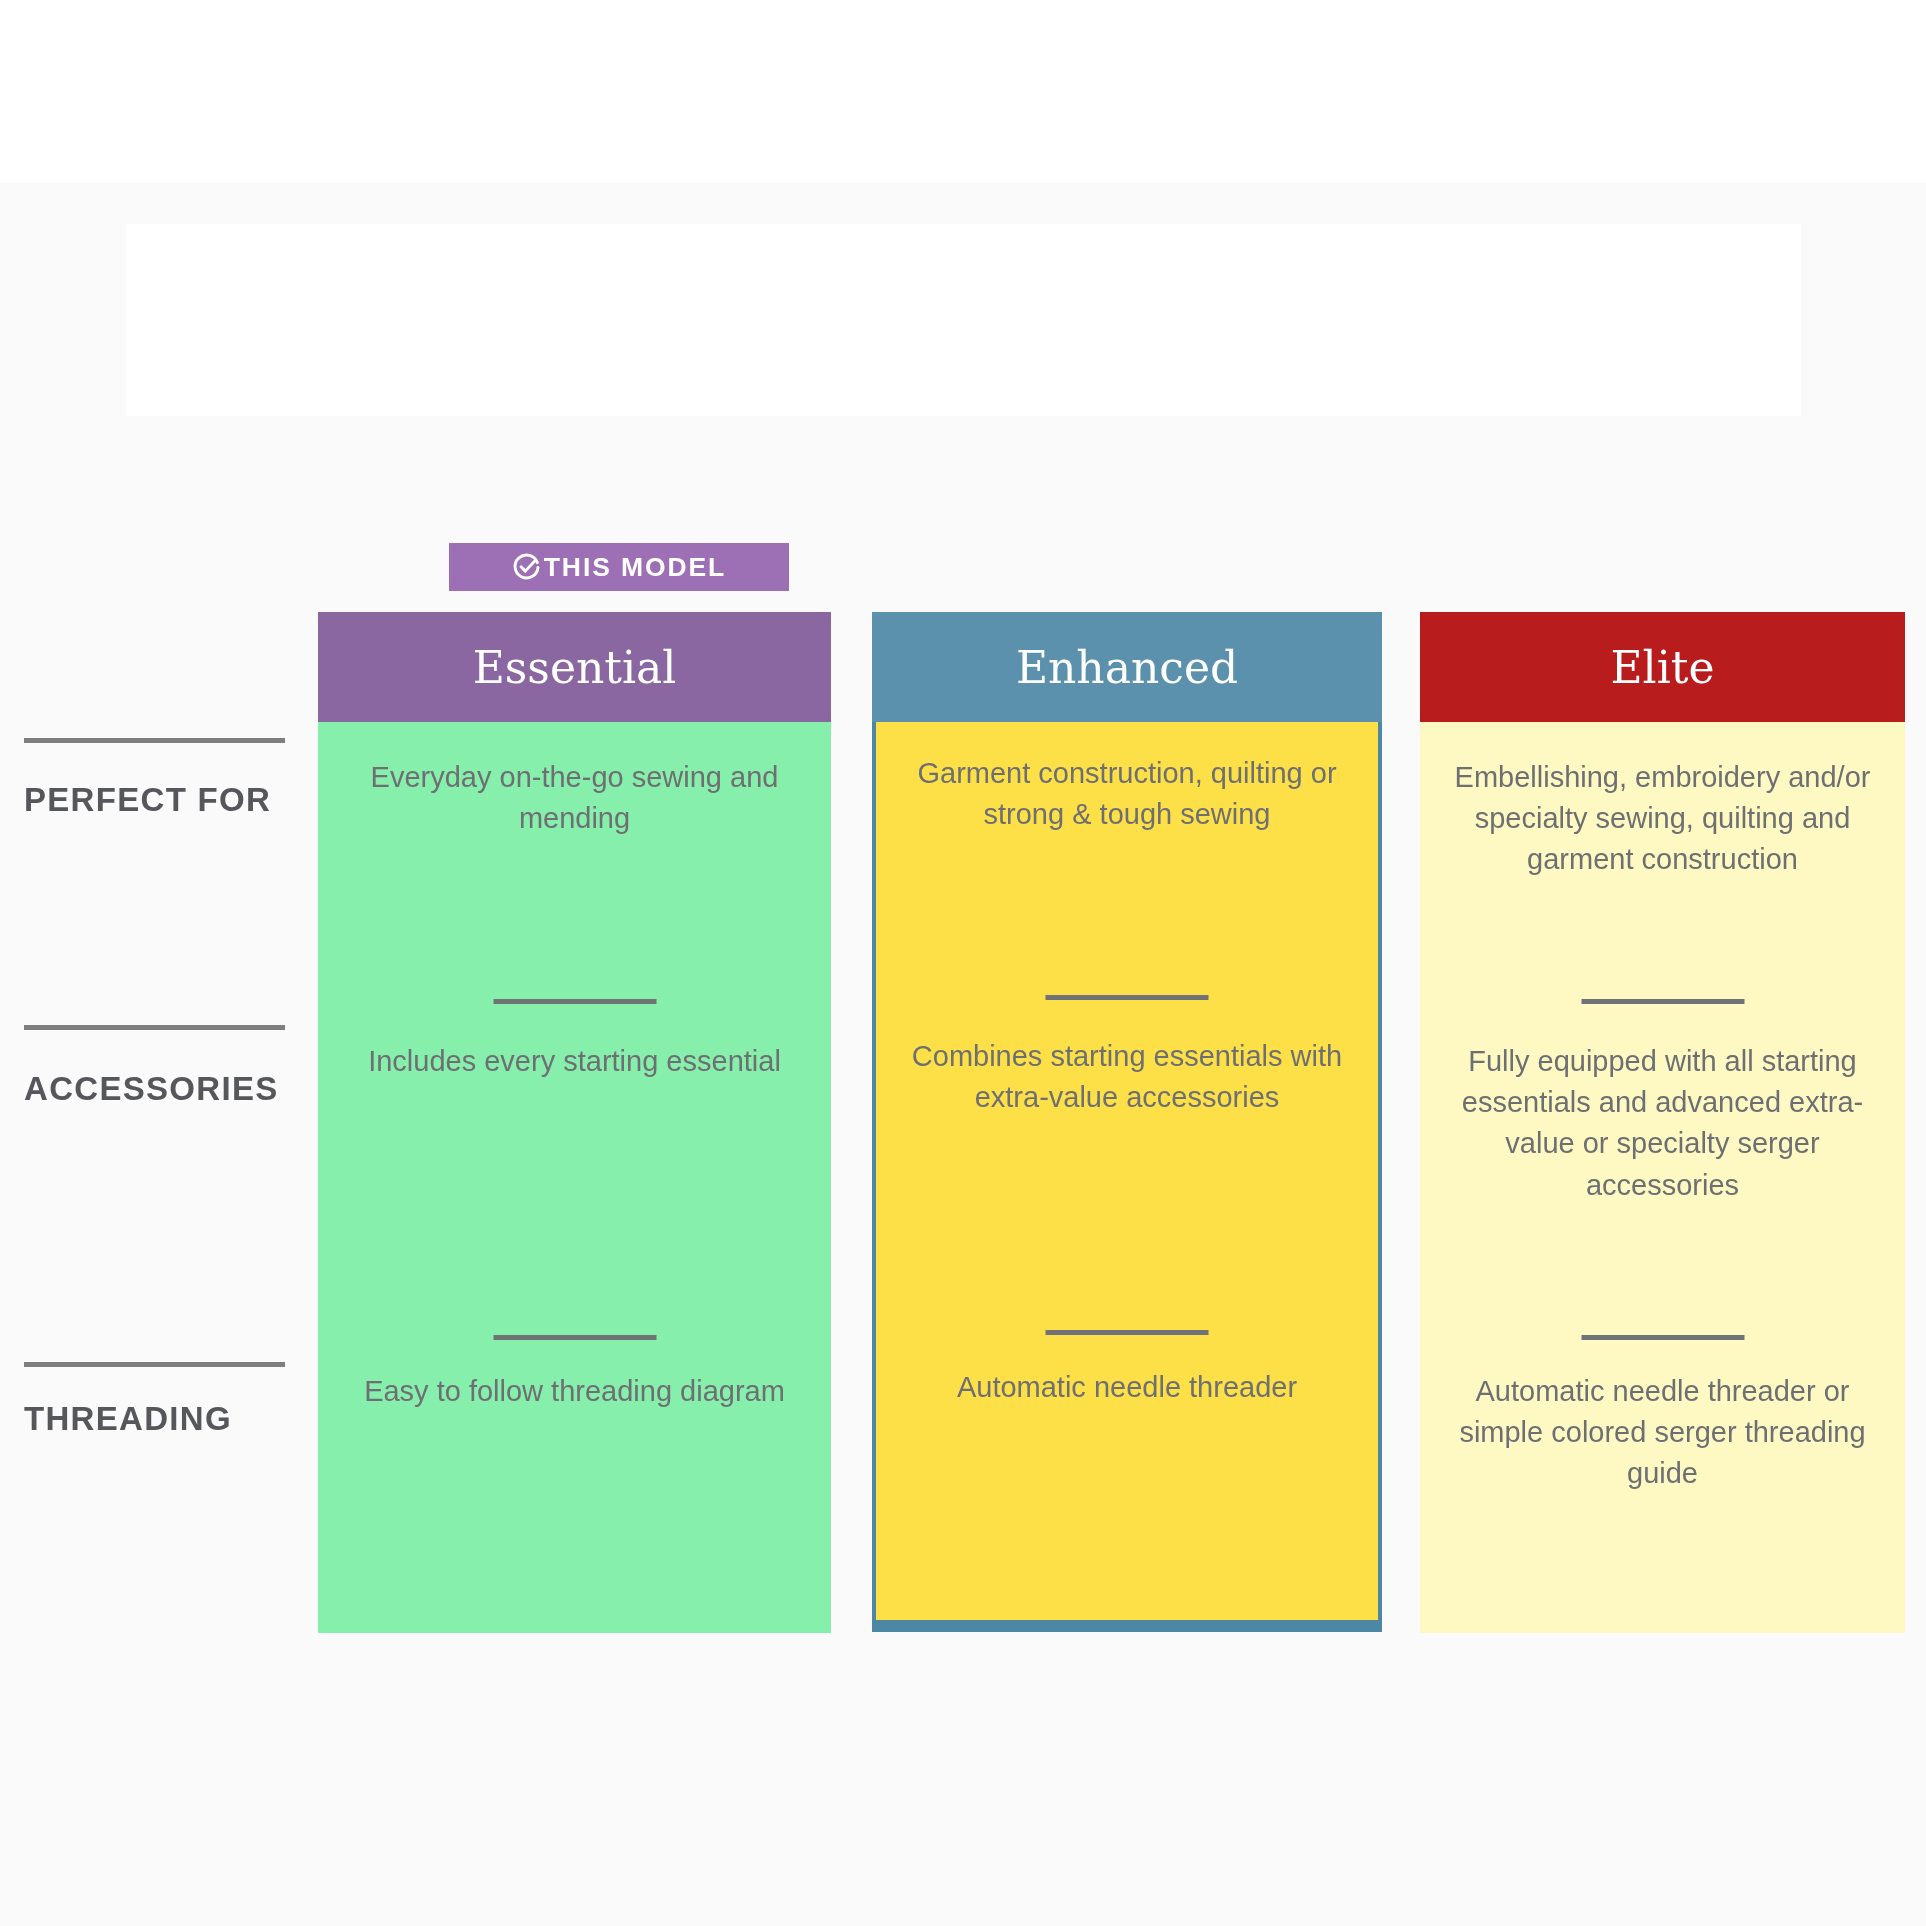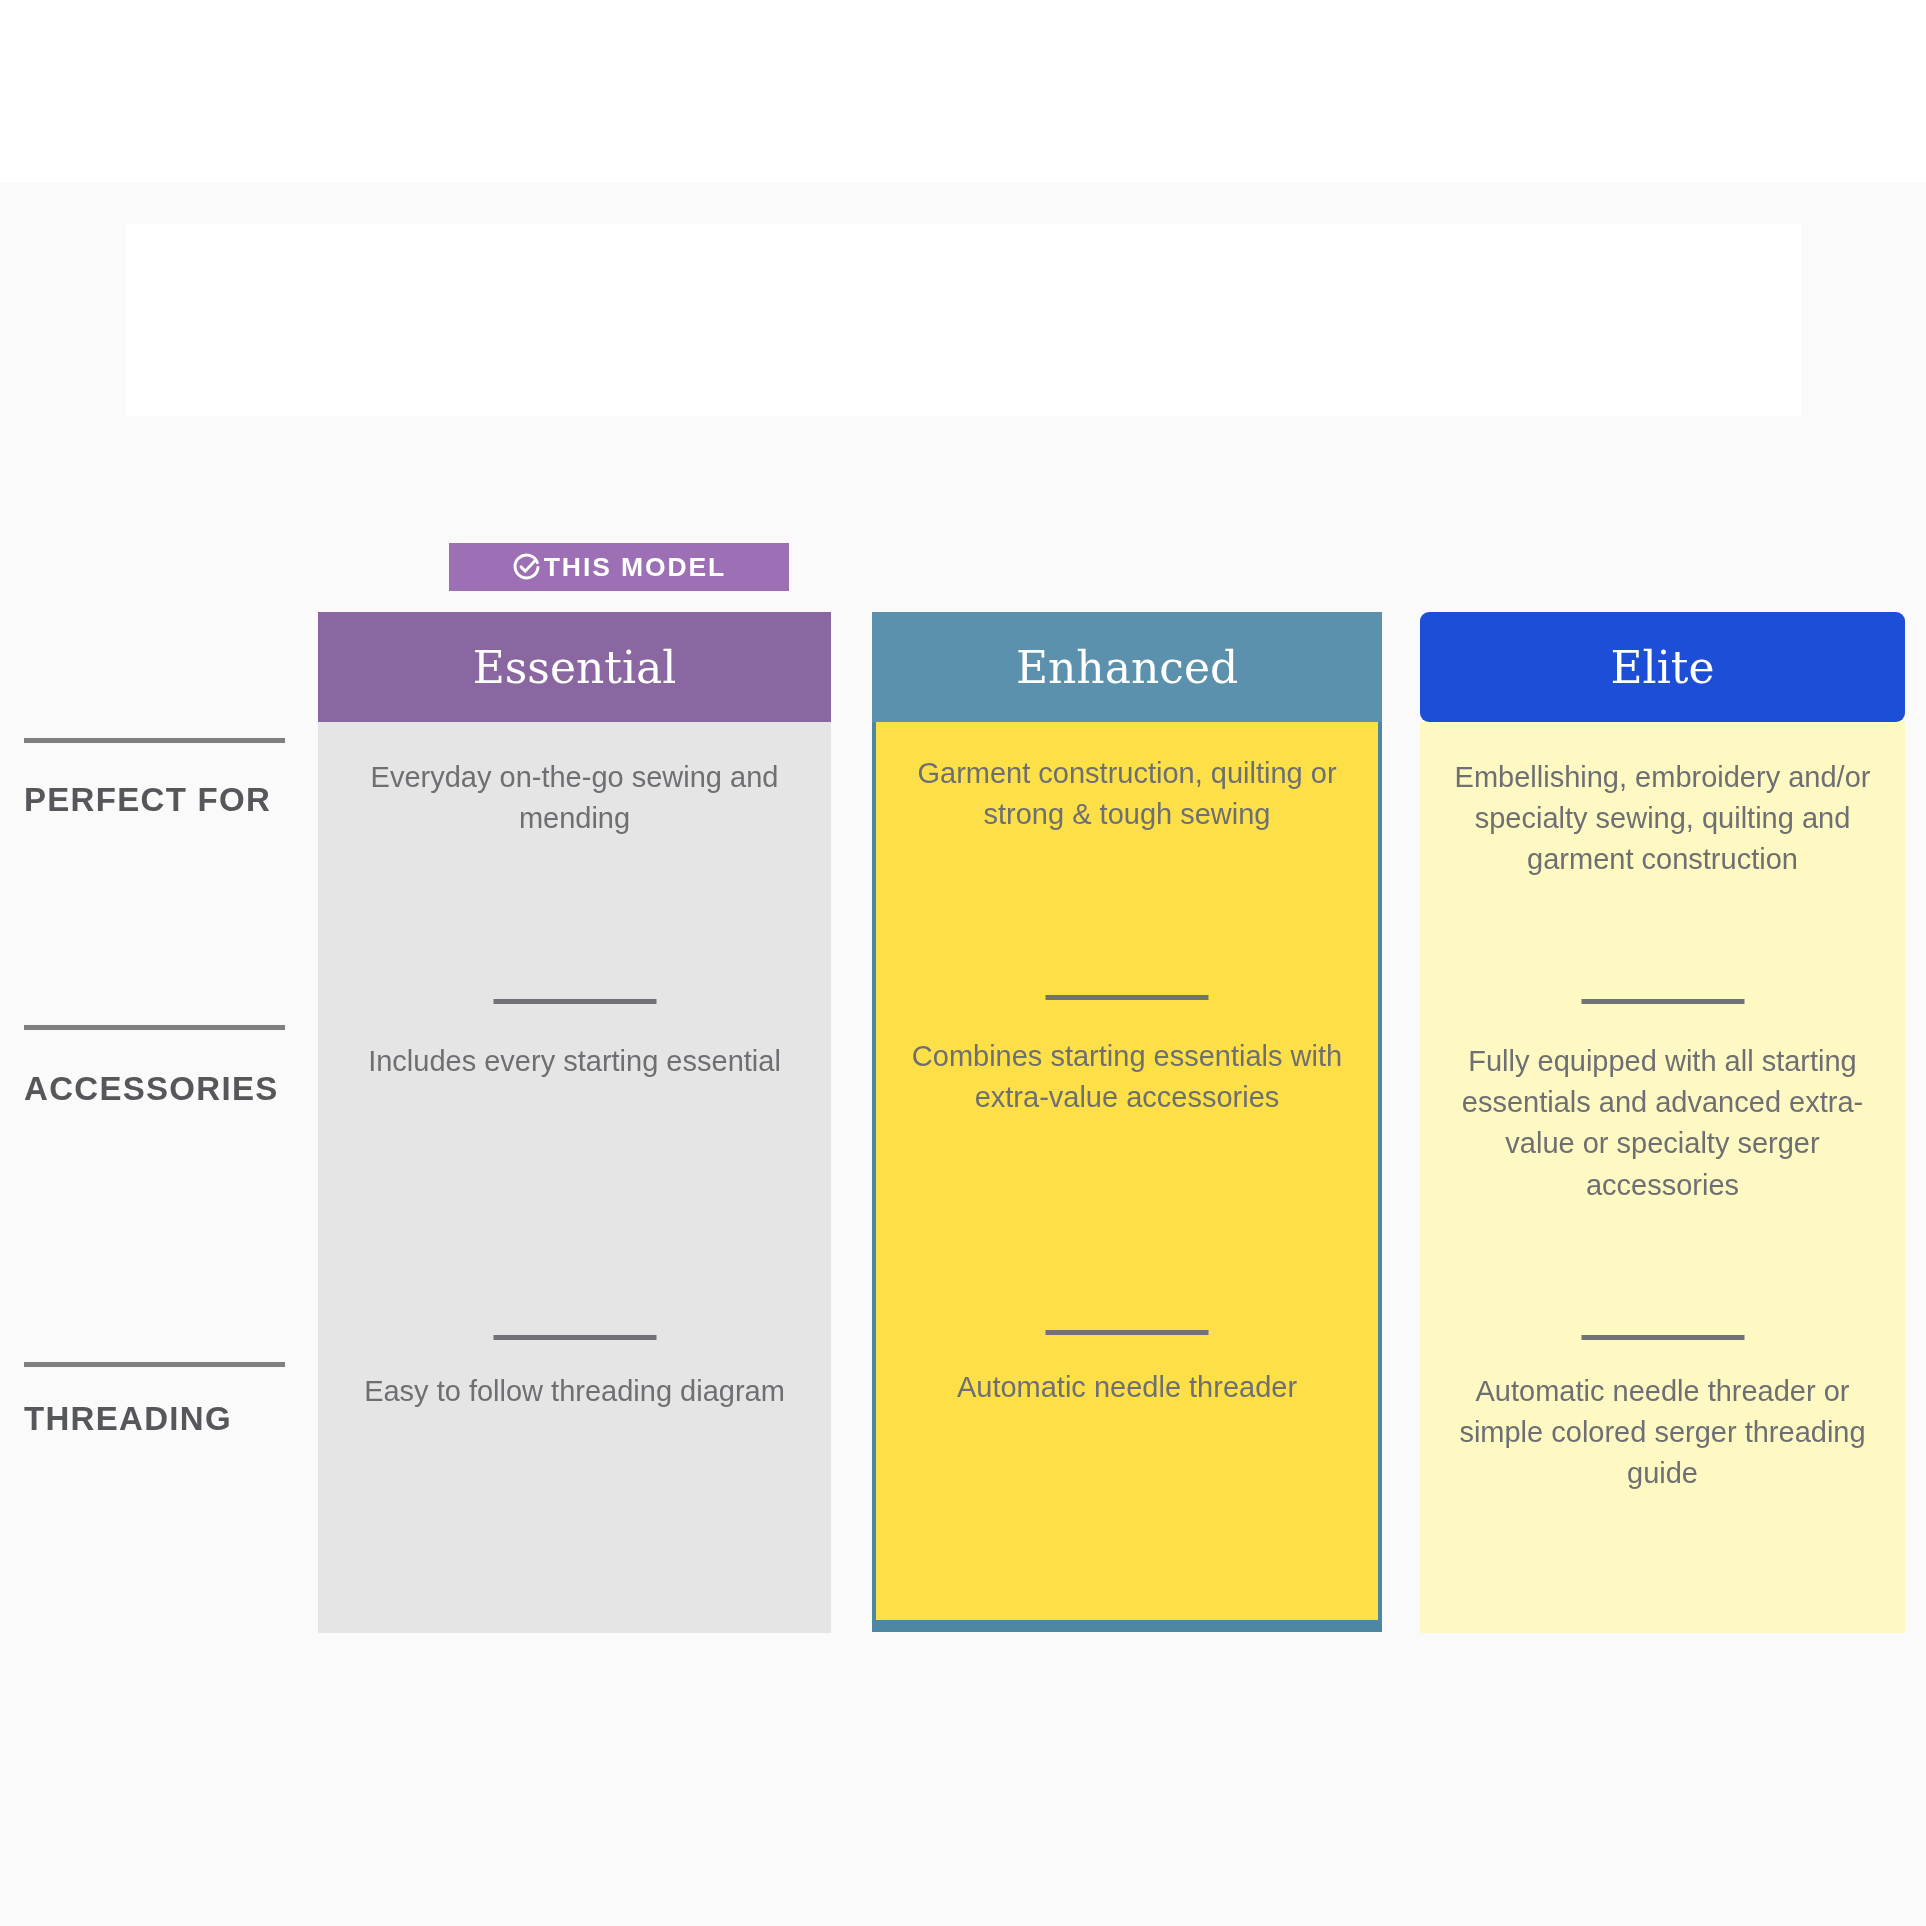--- a/index.html
+++ b/index.html
@@ -53,25 +53,25 @@
   .col-enhanced{left:872px;width:510px;}
   .col-elite{left:1420px;width:485px;}
   .col-header{
     height:110px;
     display:flex;align-items:center;justify-content:center;
     font-family:"DejaVu Serif","Liberation Serif",serif;
     font-size:44px;color:#ffffff;
   }
   .col-essential .col-header{background:#8a67a1;}
   .col-enhanced  .col-header{background:#5b91ad;}
-  .col-elite     .col-header{background:#1d4ed8;border-radius:9px;}
+  .col-elite     .col-header{background:#b91c1c;}
   .col-body{
     position:relative;height:911px;
   }
-  .col-essential .col-body{background:#e5e5e5;padding-left:30px;}
+  .col-essential .col-body{background:#86efac;padding-left:30px;}
   .col-enhanced  .col-body{
     background:#fde047;
     border-left:4.4px solid #4e87a3;border-right:4.4px solid #4e87a3;
     border-bottom:12.6px solid #4e87a3;
     height:898px;
   }
   .col-elite .col-body{background:#fef9c3;}
   .cell{
     position:absolute;left:19px;right:19px;
     text-align:center;

